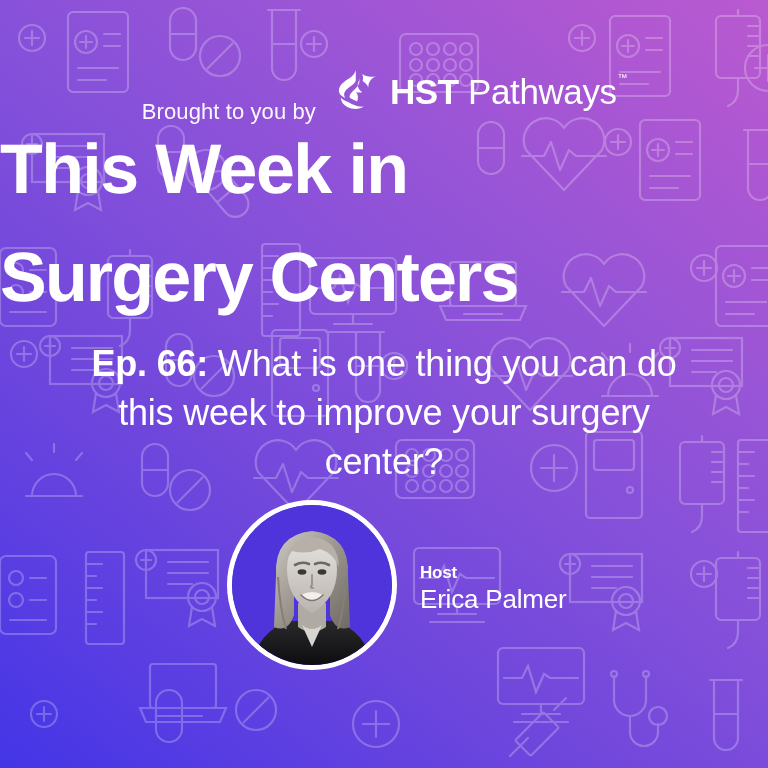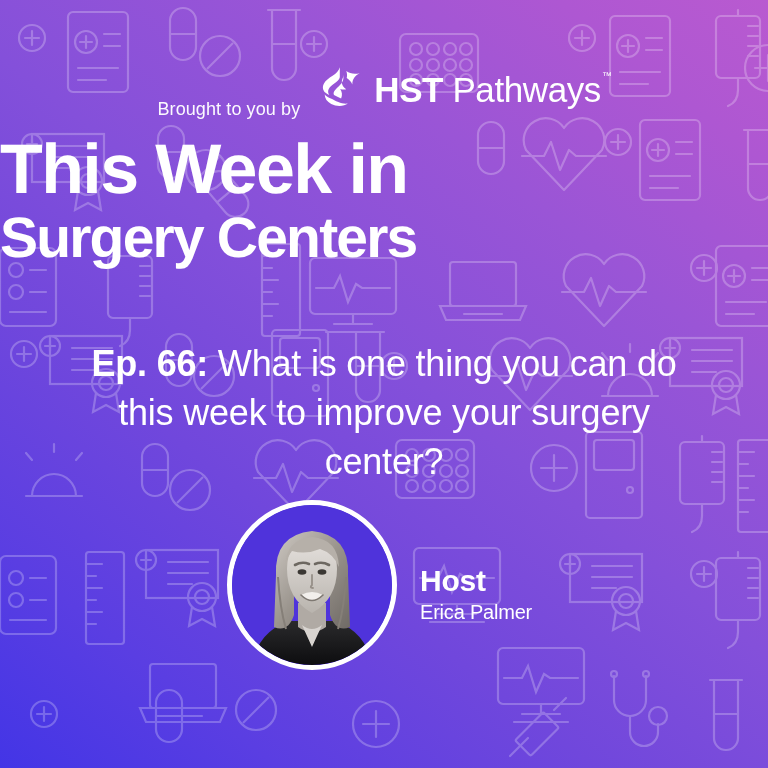--- a/index.html
+++ b/index.html
@@ -40,21 +40,21 @@
     top: 58px;
     left: 0;
     width: 768px;
     display: flex;
     align-items: center;
     justify-content: center;
     gap: 16px;
   }
   .sponsor-text {
     color: #ffffff;
-    font-size: 18px;
+    font-size: 22px;
     font-weight: 400;
     letter-spacing: 0.1px;
     white-space: nowrap;
     opacity: 0.97;
     margin-top: 41px;
   }
   .logo-lockup {
     display: flex;
     align-items: center;
     gap: 10px;
@@ -87,21 +87,21 @@
     width: 768px;
     text-align: left;
     color: #ffffff;
     font-weight: 700;
     font-size: 70px;
     line-height: 1.08;
     letter-spacing: -1.6px;
     text-rendering: geometricPrecision;
   }
   .show-title .line { display: block; }
-  .show-title .line2 { font-size: 57px; letter-spacing: -1.8px; }
+  .show-title .line2 { font-size: 70px; letter-spacing: -1.8px; margin-top: 32px; }
 
   
   .episode {
     position: absolute;
     top: 340px;
     left: 64px;
     width: 640px;
     text-align: center;
     color: #ffffff;
     font-size: 36px;
@@ -126,27 +126,27 @@
   }
   .avatar svg { display: block; width: 100%; height: 100%; }
 
   .host-info {
     position: absolute;
     left: 420px;
     top: 562px;
     color: #ffffff;
   }
   .host-label {
-    font-size: 30px;
+    font-size: 17px;
     font-weight: 700;
     line-height: 1.25;
     letter-spacing: -0.2px;
   }
   .host-name {
-    font-size: 20px;
+    font-size: 26px;
     font-weight: 400;
     line-height: 1.25;
     letter-spacing: -0.2px;
   }
 </style>
 </head>
 <body>
 
 <div id="cover">
 

